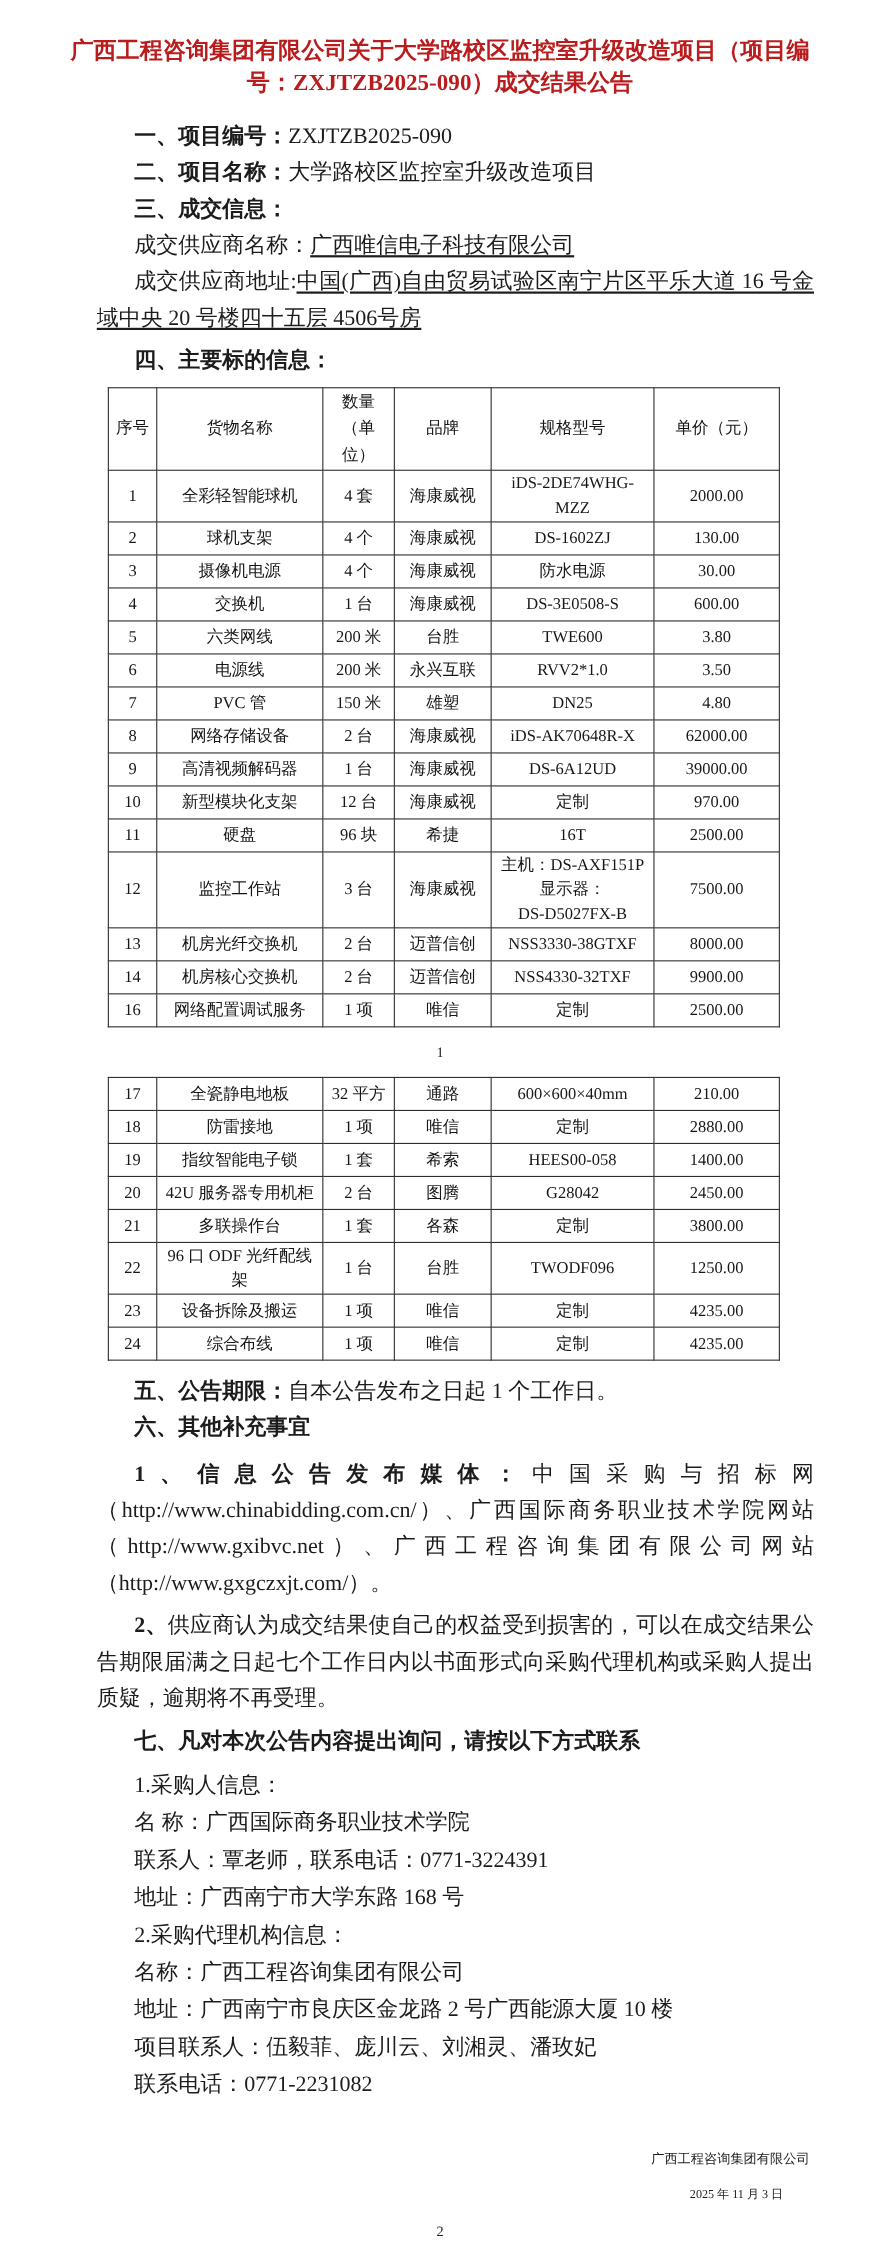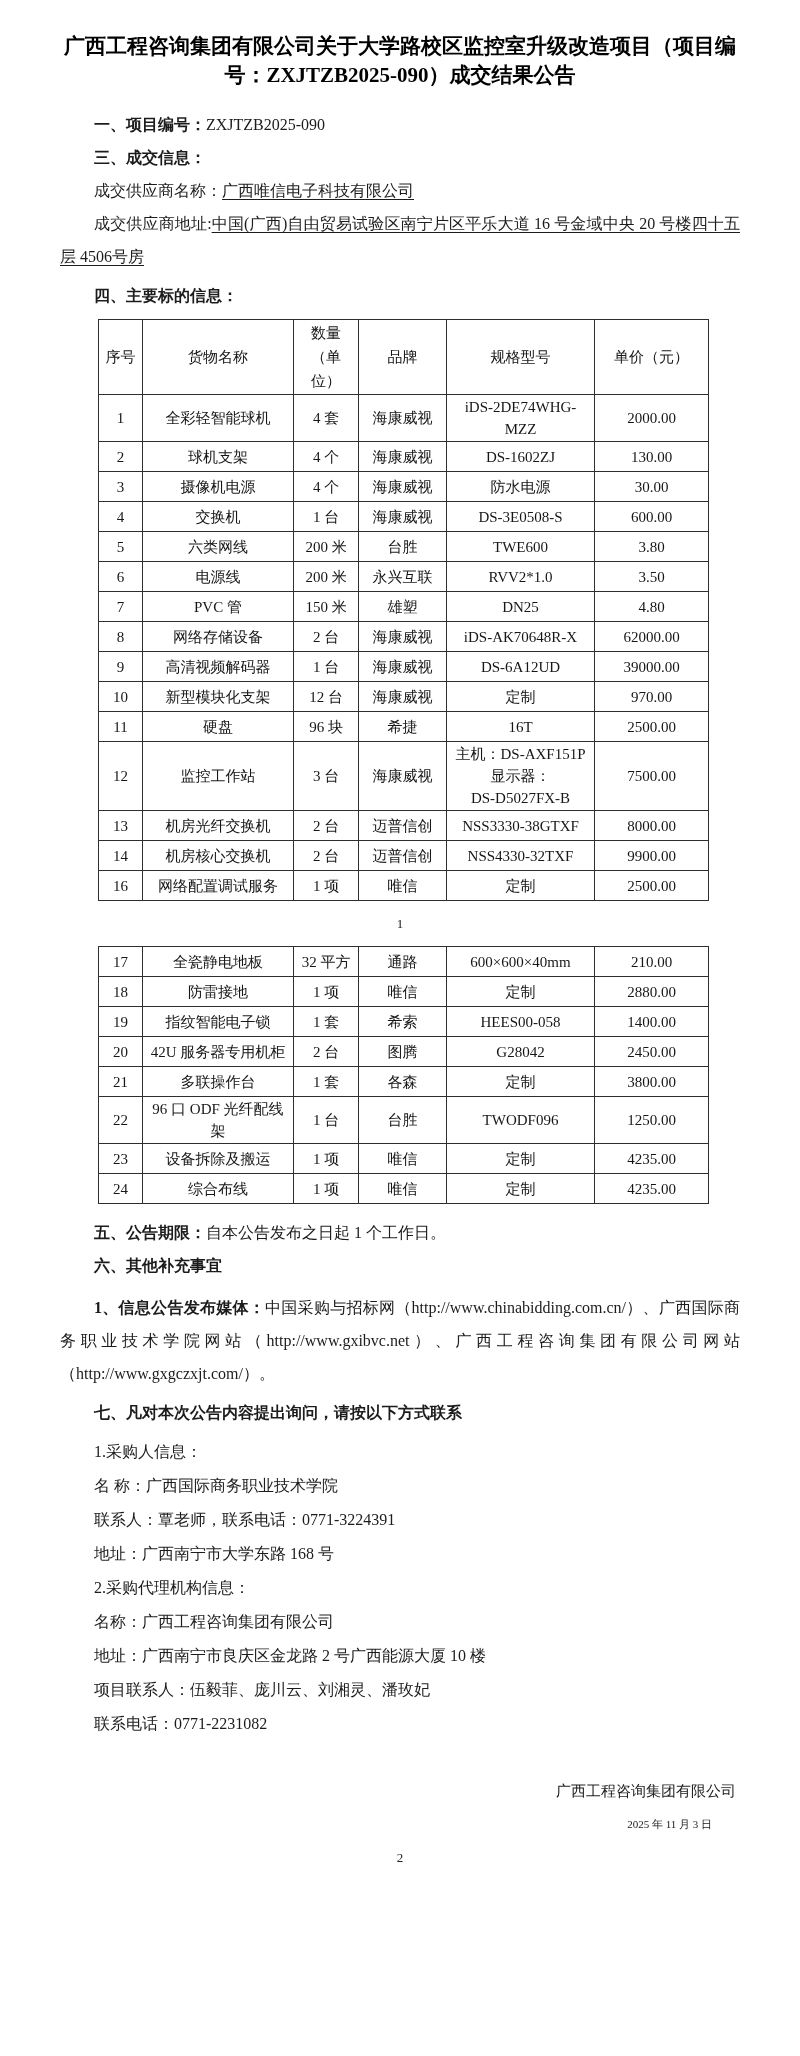--- a/index.html
+++ b/index.html
@@ -6,26 +6,26 @@
   html, body { background:#ffffff; }
   body {
     width:800px; height:2056px; overflow:hidden;
     font-family:"Liberation Serif","DejaVu Serif",serif;
     color:#1c1c1c;
   }
   .doc { padding:26px 60px 0 60px; }
 
   .title {
     font-size:21px; line-height:29px; font-weight:bold;
-    text-align:center; margin:6px -8px 18px -8px; color:#000000;
+    text-align:center; margin:6px -8px 18px -8px; color:#b91c1c;
   }
 
   p.line {
-    font-size:16px; line-height:33px;
-    text-indent:34px; text-align:justify;
+    font-size:20px; line-height:33px;
+    text-indent:34px; text-align:justify;margin-left:28px;
   }
   .blk34 p.line { line-height:34px; }
   .lbl-b { font-weight:bold; }
   .u { text-decoration:underline; text-underline-offset:3px; }
 
   .sec4 { margin-top:6px; }
   .mt6 { margin-top:6px; }
   .mt9 { margin-top:9px; }
   .mt12 { margin-top:12px; }
 
@@ -43,32 +43,33 @@
   }
   table.goods thead th { font-weight:normal; height:61px; line-height:24px; }
   table.goods tbody td { height:30px; line-height:22px; }
   table.goods { margin-top:7px; }
 
   .pagenum { text-align:center; font-size:13px; line-height:30px; color:#222; }
   .pagenum.p1 { margin-top:8px; margin-bottom:2px; }
   .pagenum.p2 { margin-top:2px; }
 
   .footer { text-align:right; }
-  .footer .org { font-size:15px; line-height:33px; margin-top:34px; padding-right:4px; }
+  .footer .org { font-size:12px; line-height:33px; margin-top:34px; padding-right:4px; }
   .footer .date { font-size:11px; line-height:33px; padding-right:28px; }
 </style>
 </head>
 <body>
 
 <div class="doc">
 
   <h1 class="title">广西工程咨询集团有限公司关于大学路校区监控室升级改造项目（项目编号：ZXJTZB2025-090）成交结果公告</h1>
 
   <p class="line"><b class="lbl-b">一、项目编号：</b><span>ZXJTZB2025-090</span></p>
 
+  <p class="line"><b class="lbl-b">二、项目名称：</b><span>大学路校区监控室升级改造项目</span></p>
 
   <p class="line"><b class="lbl-b">三、成交信息：</b></p>
 
   <p class="line"><span>成交供应商名称：</span><span class="u">广西唯信电子科技有限公司</span></p>
 
   <p class="line"><span>成交供应商地址:</span><span class="u">中国(广西)自由贸易试验区南宁片区平乐大道 16 号金域中央 20 号楼四十五层 4506号房</span></p>
 
 
   <p class="line sec4"><b class="lbl-b">四、主要标的信息：</b></p>
 
@@ -296,20 +297,21 @@
         </tr>
       </tbody>
   </table>
 
   <p class="line mt12"><b class="lbl-b">五、公告期限：</b><span>自本公告发布之日起 1 个工作日。</span></p>
 
   <p class="line"><b class="lbl-b">六、其他补充事宜</b></p>
 
   <p class="line mt9"><b class="lbl-b">1、信息公告发布媒体：</b><span>中国采购与招标网（http://www.chinabidding.com.cn/）、广西国际商务职业技术学院网站（http://www.gxibvc.net）、广西工程咨询集团有限公司网站（http://www.gxgczxjt.com/）。</span></p>
 
+  <p class="line mt6"><b class="lbl-b">2、</b><span>供应商认为成交结果使自己的权益受到损害的，可以在成交结果公告期限届满之日起七个工作日内以书面形式向采购代理机构或采购人提出质疑，逾期将不再受理。</span></p>
 
   <p class="line mt6"><b class="lbl-b">七、凡对本次公告内容提出询问，请按以下方式联系</b></p>
 
   <div class="blk34">
     <p class="line mt6">1.采购人信息：</p>
     <p class="line">名 称：广西国际商务职业技术学院</p>
     <p class="line">联系人：覃老师，联系电话：0771-3224391</p>
     <p class="line">地址：广西南宁市大学东路 168 号</p>
     <p class="line">2.采购代理机构信息：</p>
     <p class="line">名称：广西工程咨询集团有限公司</p>

